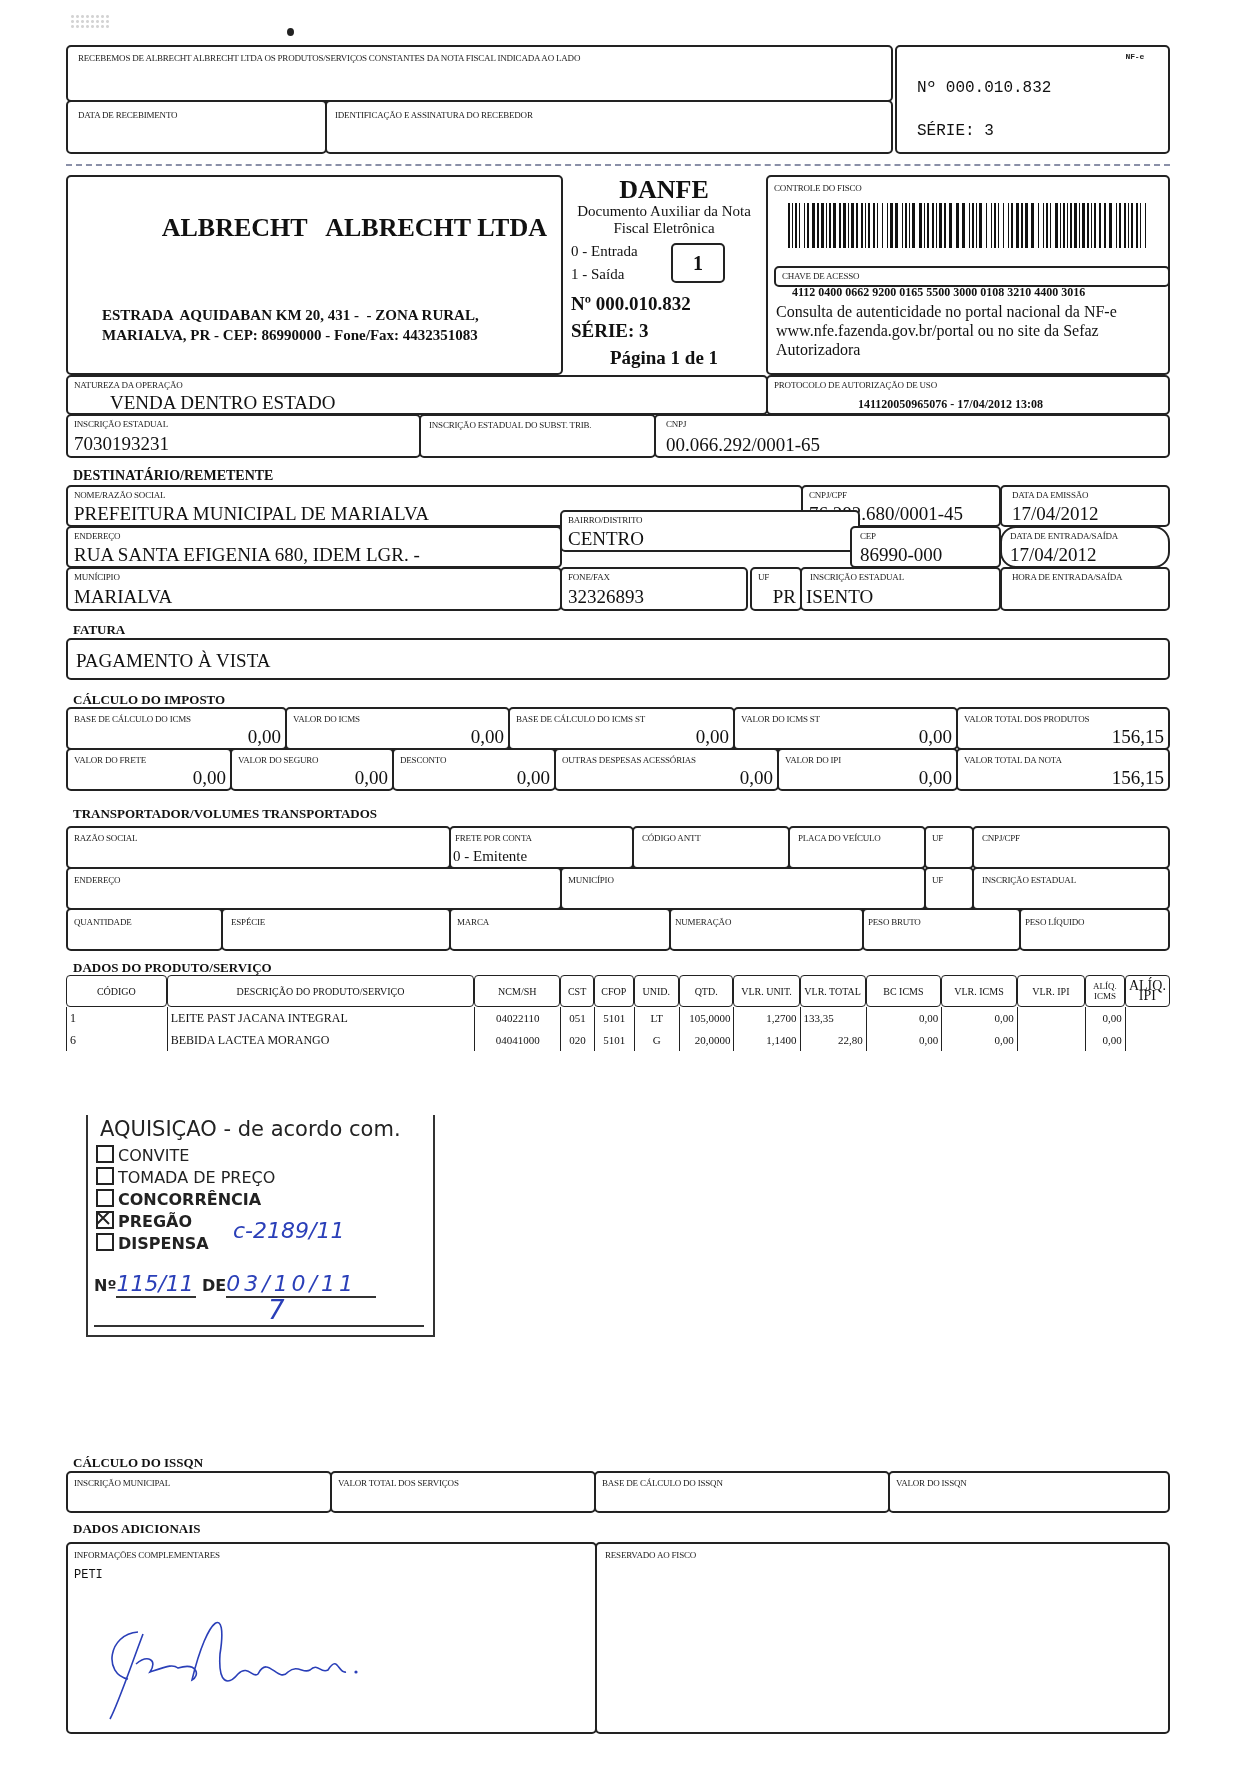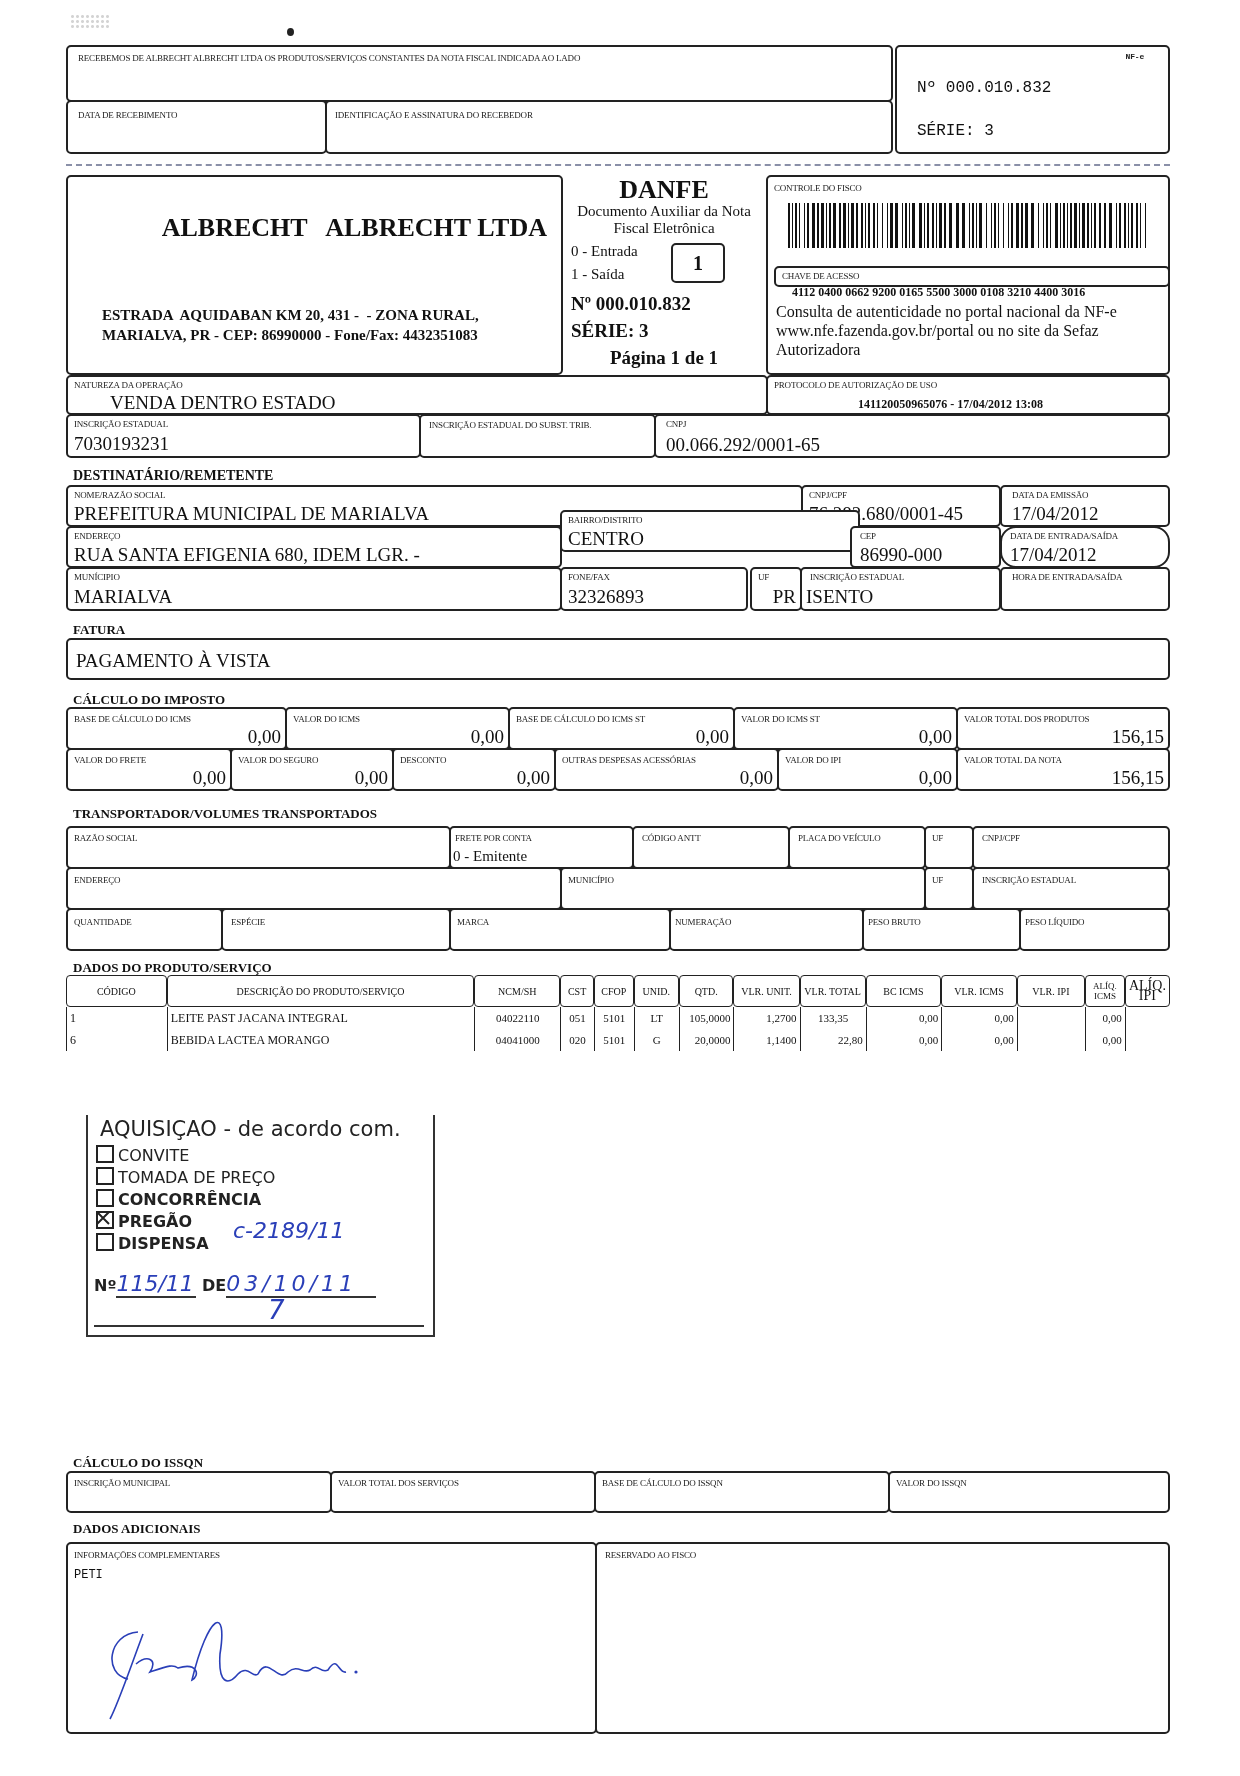--- a/index.html
+++ b/index.html
@@ -375,21 +375,21 @@
   <tbody id="prod-body">
       <tr>
         <td style="text-align: left;">1</td>
         <td style="text-align: left;">LEITE PAST JACANA INTEGRAL</td>
         <td style="text-align: center; font-size: 11px;">04022110</td>
         <td style="text-align: center; font-size: 11px;">051</td>
         <td style="text-align: center; font-size: 11px;">5101</td>
         <td style="text-align: center; font-size: 11px;">LT</td>
         <td style="text-align: right; font-size: 11px;">105,0000</td>
         <td style="text-align: right; font-size: 11px;">1,2700</td>
-        <td style="text-align: center; font-size: 11px;">133,35</td>
+        <td style="text-align: left; font-size: 11px;">133,35</td>
         <td style="text-align: right; font-size: 11px;">0,00</td>
         <td style="text-align: right; font-size: 11px;">0,00</td>
         <td style="text-align: right; font-size: 11px;"></td>
         <td style="text-align: right; font-size: 11px;">0,00</td>
         <td style="text-align: right; font-size: 11px;"></td>
       </tr>
       <tr>
         <td style="text-align: left;">6</td>
         <td style="text-align: left;">BEBIDA LACTEA MORANGO</td>
         <td style="text-align: center; font-size: 11px;">04041000</td>

